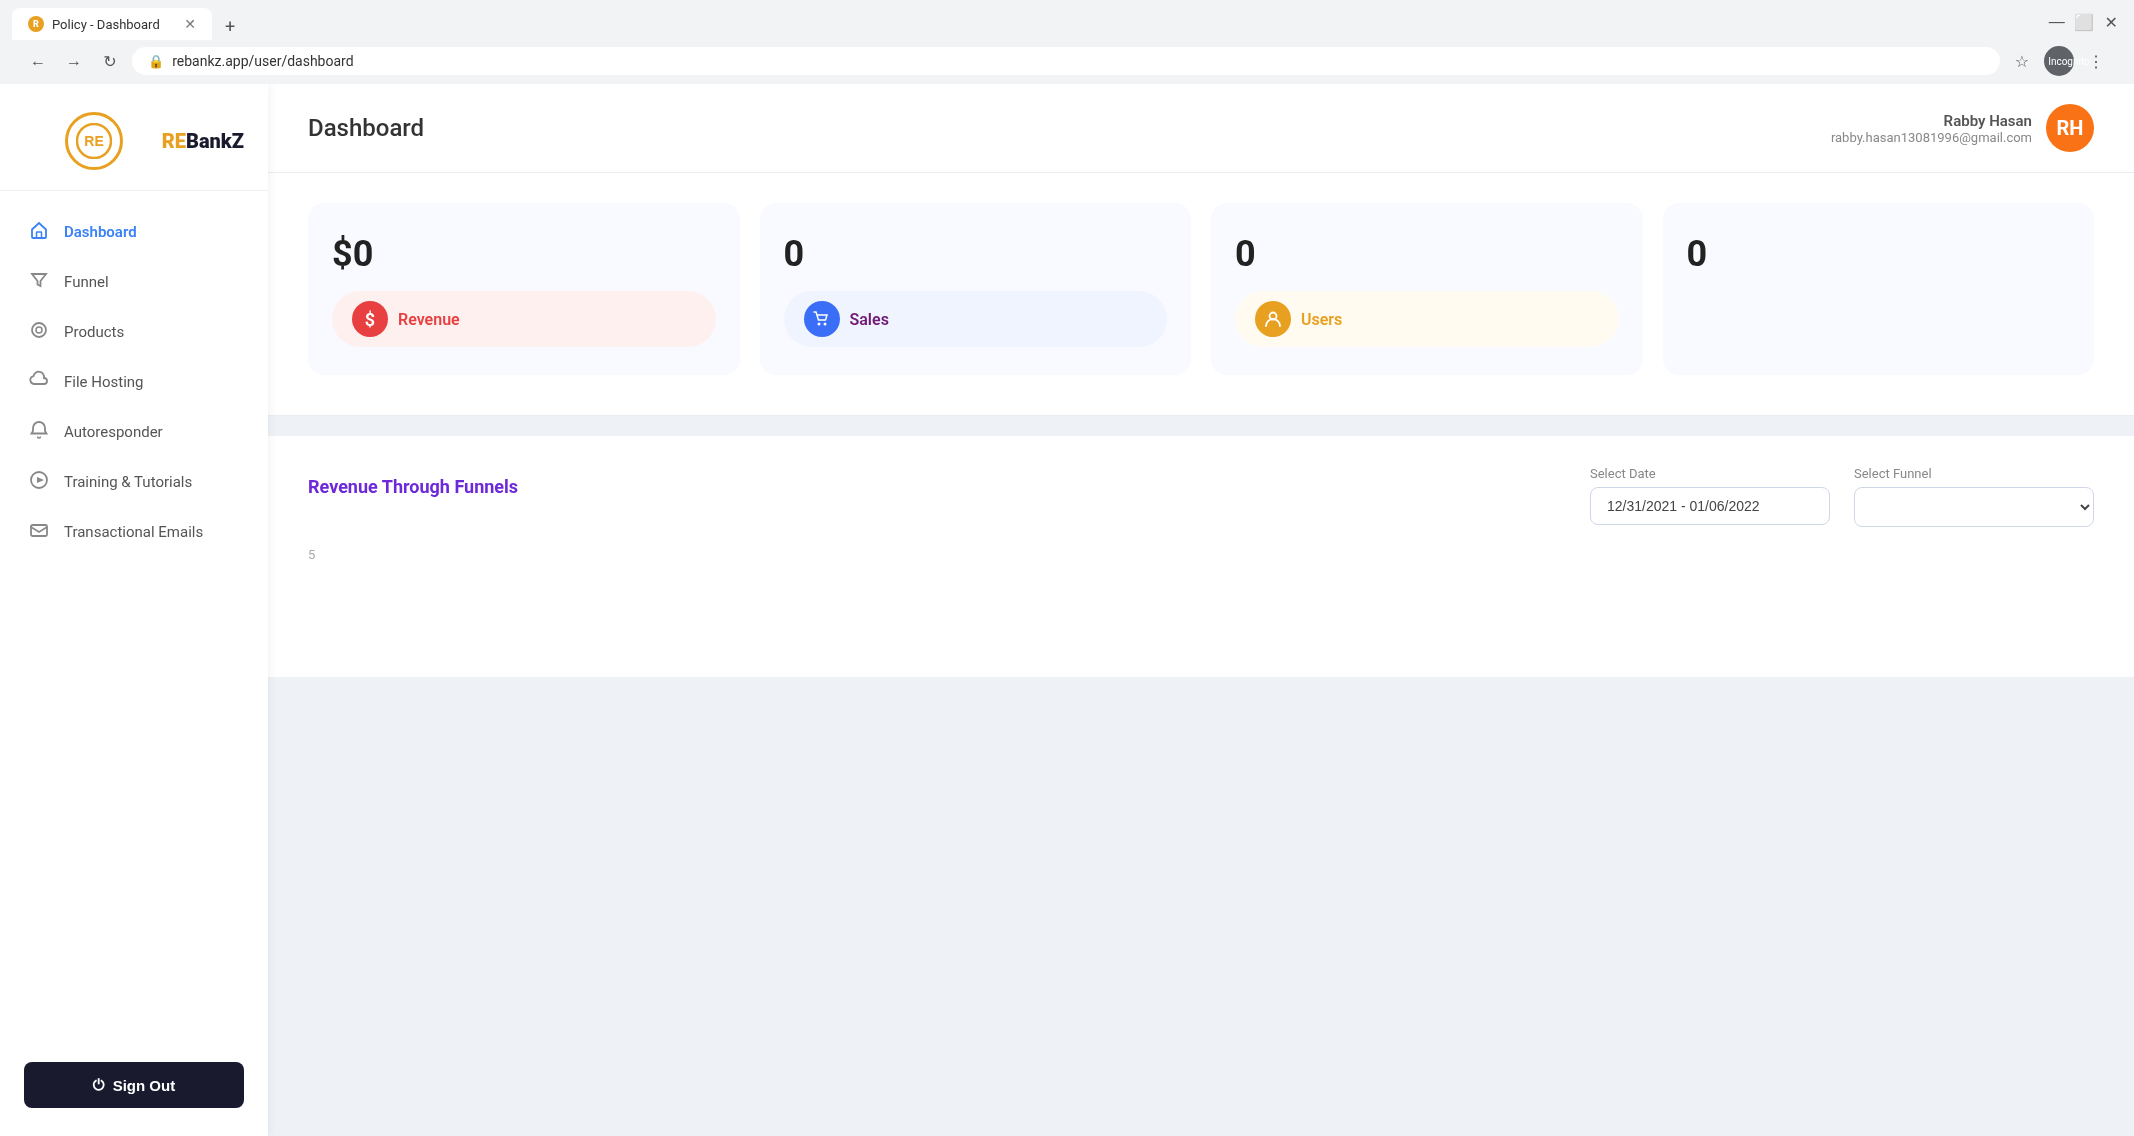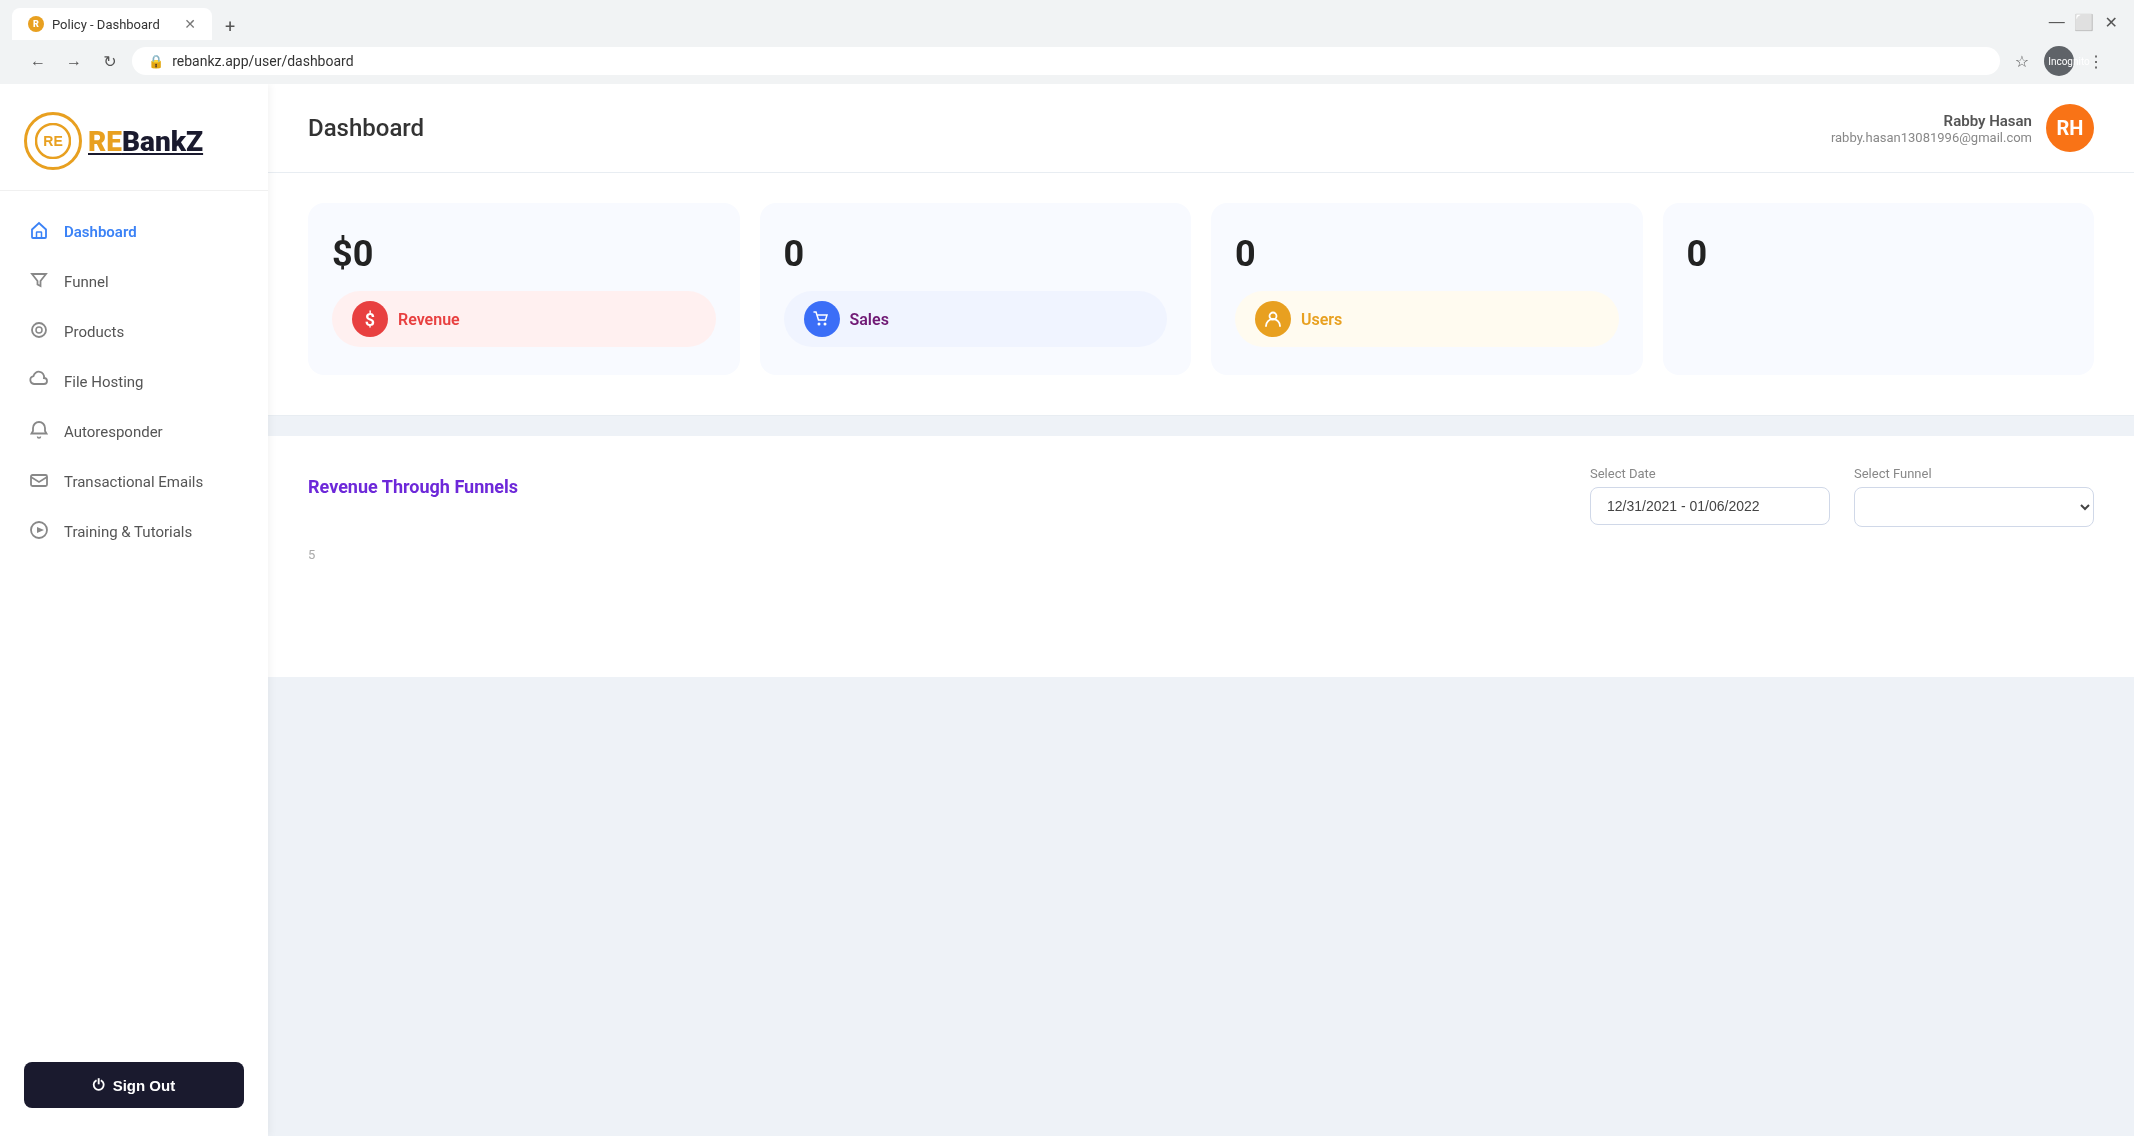--- a/index.html
+++ b/index.html
@@ -15,33 +15,33 @@
       padding: 0;
       box-shadow: 2px 0 8px rgba(0,0,0,0.05);
       z-index: 10;
     }
     .sidebar-logo {
       padding: 28px 24px 20px;
       border-bottom: 1px solid #f0f0f0;
     }
     .logo-text {
       display: inline-block;
-      font-size: 28px;
+      font-size: 20px;
       font-weight: 900;
       color: #1a1a2e;
-      margin-left: 2px;
-      text-decoration: underline;
+      margin-left: 18px;
     }
     .logo-re {
       color: #e8a020;
     }
     .logo-wrap {
       display: flex;
       align-items: center;
-      gap: 4px;
+      gap: 21px;
+      justify-content: flex-end;
     }
     .logo-icon {
       width: 58px;
       height: 58px;
       border-radius: 50%;
       border: 3px solid #e8a020;
       display: flex;
       align-items: center;
       justify-content: center;
       font-size: 18px;
@@ -416,34 +416,34 @@
             <svg width="20" height="20" viewBox="0 0 20 20" fill="none">
               <path d="M10 2a6 6 0 00-6 6v3l-1.5 2.5h15L16 11V8a6 6 0 00-6-6z" stroke="#888" stroke-width="1.8" fill="none"></path>
               <path d="M8.5 16.5a1.5 1.5 0 003 0" stroke="#888" stroke-width="1.5" fill="none"></path>
             </svg>
           </span>
           <span>Autoresponder</span>
         </div>
         <div class="nav-item">
           <span class="nav-icon">
             <svg width="20" height="20" viewBox="0 0 20 20" fill="none">
+              <circle cx="10" cy="10" r="8" stroke="#888" stroke-width="1.8" fill="none"></circle>
+              <polygon points="8,7 15,10 8,13" fill="#888"></polygon>
+            </svg>
+          </span>
+          <span>Training &amp; Tutorials</span>
+        </div>
+        <div class="nav-item">
+          <span class="nav-icon">
+            <svg width="20" height="20" viewBox="0 0 20 20" fill="none">
               <rect x="2" y="5" width="16" height="11" rx="1.5" stroke="#888" stroke-width="1.8" fill="none"></rect>
               <path d="M2 7l8 5 8-5" stroke="#888" stroke-width="1.5" fill="none"></path>
             </svg>
           </span>
           <span>Transactional Emails</span>
-        </div>
-        <div class="nav-item">
-          <span class="nav-icon">
-            <svg width="20" height="20" viewBox="0 0 20 20" fill="none">
-              <circle cx="10" cy="10" r="8" stroke="#888" stroke-width="1.8" fill="none"></circle>
-              <polygon points="8,7 15,10 8,13" fill="#888"></polygon>
-            </svg>
-          </span>
-          <span>Training &amp; Tutorials</span>
         </div>
       </nav>
 
       <div class="sidebar-footer">
         <button class="sign-out-btn">
           <span>⏻</span>
           <span>Sign Out</span>
         </button>
       </div>
     </div>

